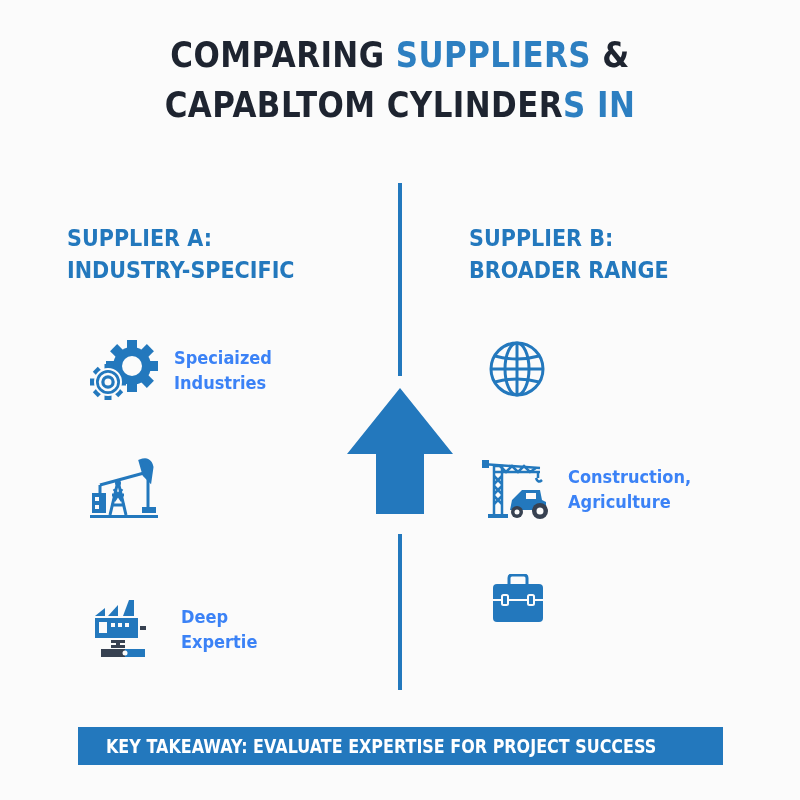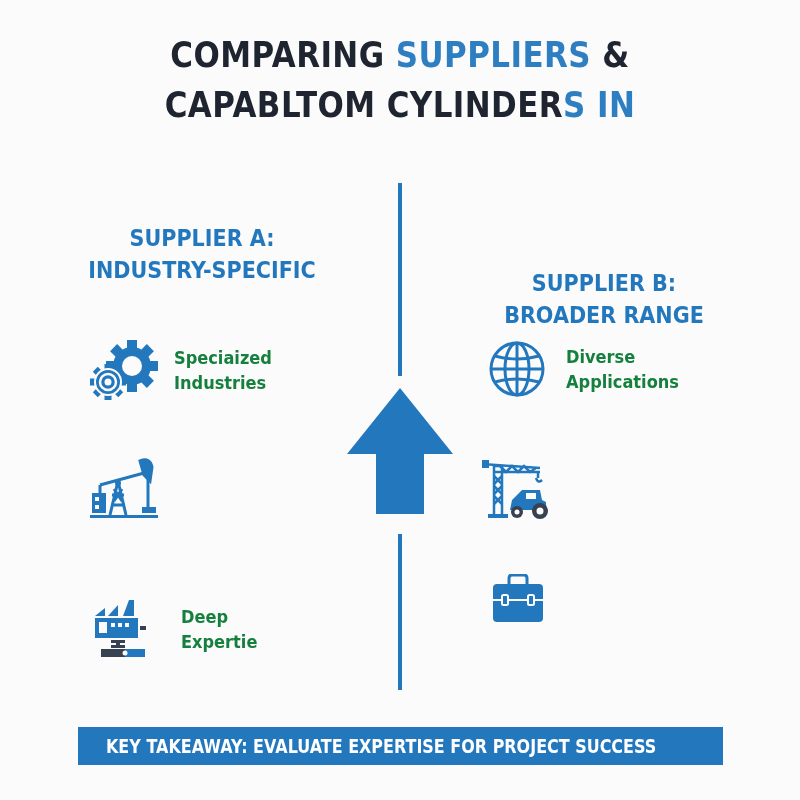--- a/index.html
+++ b/index.html
@@ -11,32 +11,32 @@
   }
   .title {
     position: absolute; left: 0; top: 30px; width: 800px; text-align: center;
     font-family: "DejaVu Sans", sans-serif; font-weight: bold;
     font-size: 36px; line-height: 50px; letter-spacing: 0.5px;
     color: #1e2430;
   }
   .title .line { display: block; white-space: nowrap; transform: scaleX(0.86); transform-origin: center; }
   .title .accent { color: #2d7fc1; }
   .col-head {
-    position: absolute; top: 222px; width: 300px; text-align: center;
+    position: absolute; top: 222px; width: 300px; 
     font-family: "DejaVu Sans", sans-serif; font-weight: bold;
     font-size: 23px; line-height: 32px; color: #2378bd;
   }
   .col-head span { display: block; white-space: nowrap; transform: scaleX(0.9); }
   .col-head.left { left: 52px; }
-  .col-head.right { left: 454px; margin-top: 45px; }
+  .col-head.right { left: 454px; }
   .item { position: absolute; display: flex; align-items: center; }
   .item .icon { flex: 0 0 auto; }
   .item .label {
     font-family: "DejaVu Sans", sans-serif; font-weight: bold;
-    font-size: 18px; line-height: 25px; color: #15803d;
+    font-size: 18px; line-height: 25px; color: #3b82f6;
   }
   .item .label span { display: block; white-space: nowrap; transform: scaleX(0.9); transform-origin: left; }
   .vline { position: absolute; left: 398px; width: 4px; background: #2378bd; }
   .arrow { position: absolute; left: 346px; top: 388px; }
   .takeaway {
     position: absolute; left: 78px; top: 727px; width: 645px; height: 38px;
     background: #2378bd; display: flex; align-items: center;
     box-sizing: border-box; padding-left: 16px;
   }
   .takeaway .text {
@@ -150,24 +150,20 @@
   <svg class="icon" width="58" height="58" viewBox="0 0 58 58">
     <g fill="none" stroke="#2378bd" stroke-width="3">
       <circle cx="29" cy="29" r="26"></circle>
       <ellipse cx="29" cy="29" rx="12" ry="26"></ellipse>
       <line x1="29" y1="3" x2="29" y2="55"></line>
       <line x1="3" y1="29" x2="55" y2="29"></line>
       <path d="M7,16 Q29,22 51,16"></path>
       <path d="M7,42 Q29,36 51,42"></path>
     </g>
   </svg>
-  <div class="label" style="margin-left:20px;">
-    <span>Diverse</span>
-    <span>Applications</span>
-  </div>
 </div>
 
 <div class="item" style="left:480px;top:456px;">
   <svg class="icon" width="72" height="66" viewBox="0 0 72 66">
     <g fill="none" stroke="#2378bd" stroke-width="2.5">
       <line x1="2" y1="8" x2="60" y2="12"></line>
       <path d="M20,10 L26,16 L32,10 L38,16 L44,10 L50,16 L56,12"></path>
       <line x1="14" y1="16" x2="60" y2="16"></line>
       <rect x="14" y="10" width="8" height="50"></rect>
       <path d="M14,20 L22,28 M22,20 L14,28 M14,30 L22,38 M22,30 L14,38 M14,40 L22,48 M22,40 L14,48"></path>
@@ -176,20 +172,24 @@
     </g>
     <rect x="2" y="4" width="7" height="8" fill="#2378bd"></rect>
     <rect x="8" y="58" width="20" height="4" fill="#2378bd"></rect>
     <path d="M32,44 L42,34 L60,34 L62,44 L66,46 L66,54 L30,54 Z" fill="#2378bd"></path>
     <rect x="46" y="37" width="10" height="6" fill="#fbfbfb"></rect>
     <circle cx="37" cy="56" r="6" fill="#374151"></circle>
     <circle cx="37" cy="56" r="2.5" fill="#fbfbfb"></circle>
     <circle cx="60" cy="55" r="8" fill="#374151"></circle>
     <circle cx="60" cy="55" r="3.5" fill="#fbfbfb"></circle>
   </svg>
+  <div class="label" style="margin-left:16px;">
+    <span>Construction,</span>
+    <span>Agriculture</span>
+  </div>
 </div>
 
 <div class="item" style="left:492px;top:574px;">
   <svg class="icon" width="52" height="50" viewBox="0 0 52 50">
     <path d="M17,10 L17,4 Q17,1 20,1 L32,1 Q35,1 35,4 L35,10" fill="none" stroke="#2378bd" stroke-width="3"></path>
     <rect x="1" y="10" width="50" height="38" rx="4" fill="#2378bd"></rect>
     <line x1="1" y1="26" x2="51" y2="26" stroke="#fbfbfb" stroke-width="2"></line>
     <rect x="10" y="21" width="6" height="10" rx="1.5" fill="#2378bd" stroke="#fbfbfb" stroke-width="2"></rect>
     <rect x="36" y="21" width="6" height="10" rx="1.5" fill="#2378bd" stroke="#fbfbfb" stroke-width="2"></rect>
   </svg>

